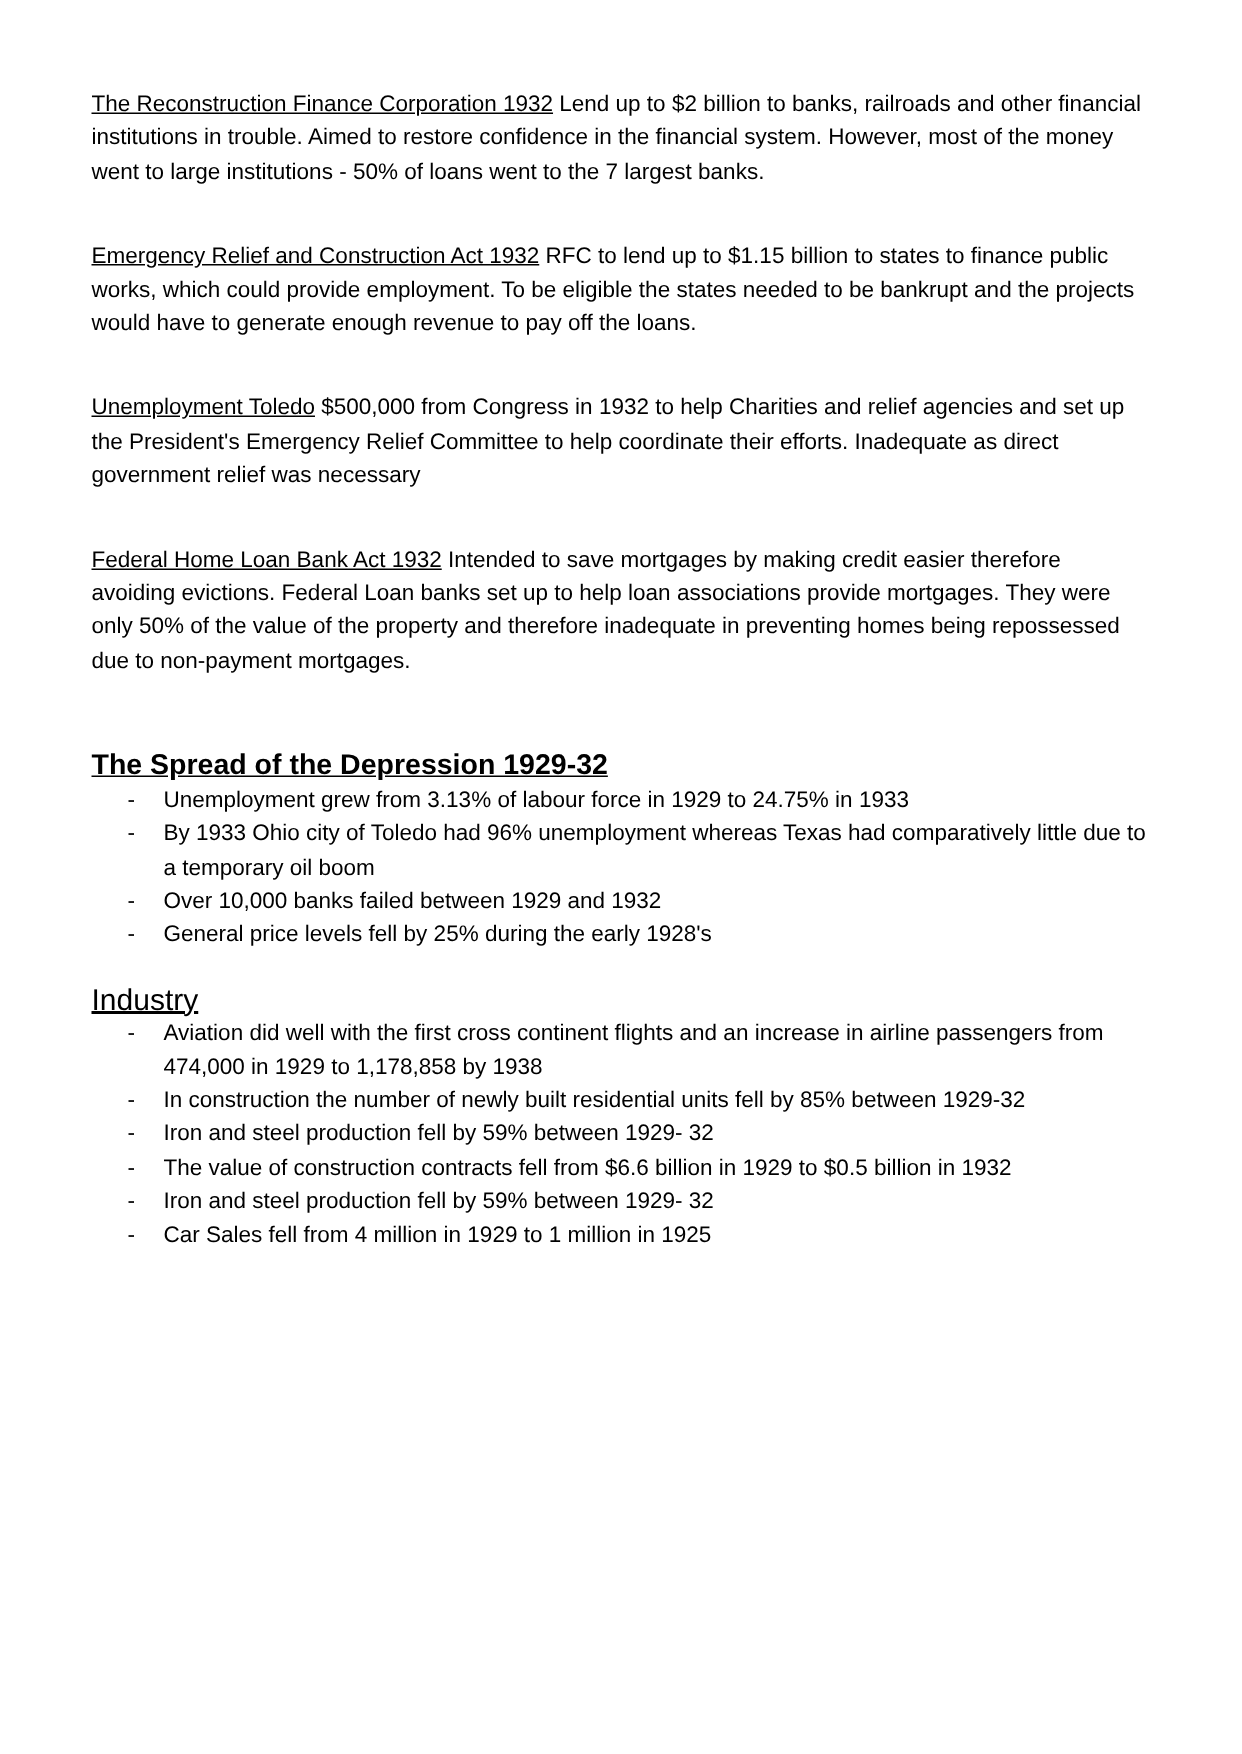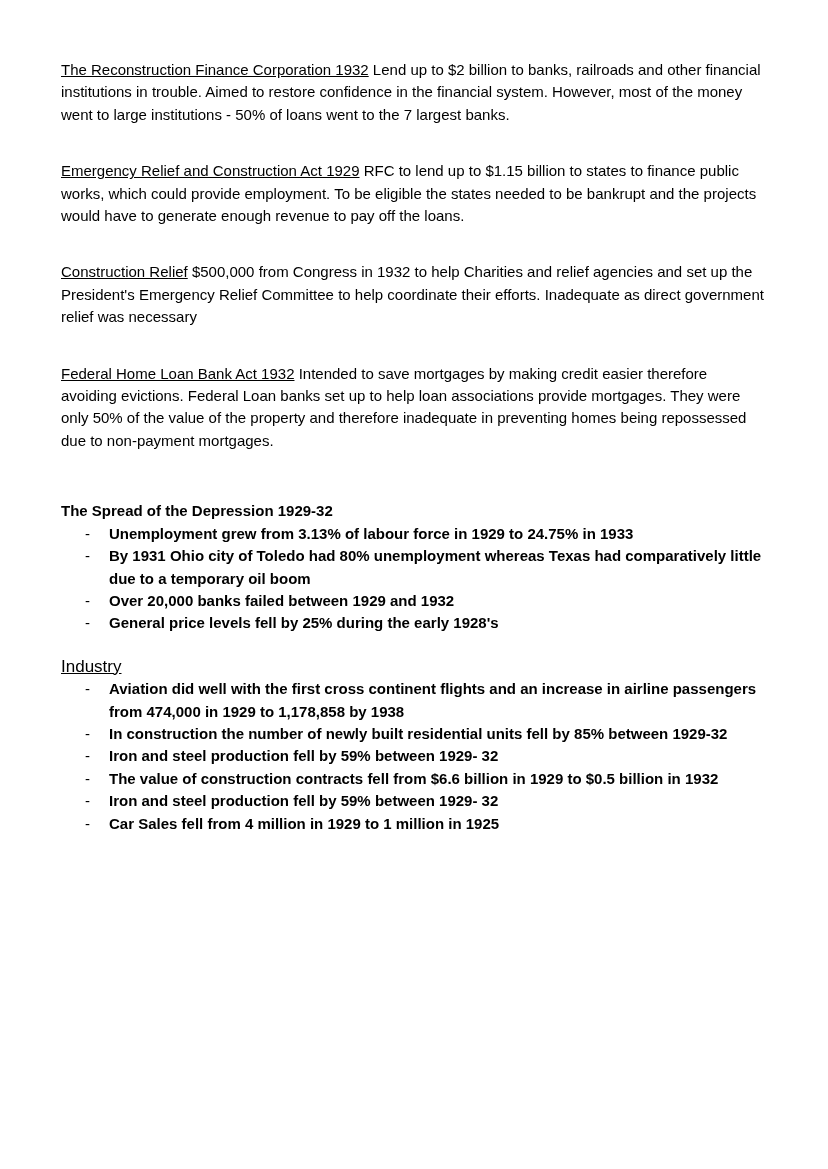--- a/index.html
+++ b/index.html
@@ -27,78 +27,78 @@
   }
   p.para.last-before-heading {
     margin-bottom: 48px;
   }
   .lead {
     text-decoration: underline;
   }
   .section-heading-bold {
     margin: 0;
     font-weight: bold;
-    font-size: 15px;
+    text-decoration: underline;
+    font-size: 19px;
     line-height: 22.4px;
   }
   .section-heading-plain {
     margin: 0;
     font-weight: normal;
     text-decoration: underline;
-    font-size: 17px;
+    font-size: 20px;
     line-height: 22.4px;
   }
   .bullet-list {
     margin: 0;
   }
   .bullet-list.gap-after {
     margin-bottom: 21px;
   }
   .bullet-item {
     display: flex;
     align-items: flex-start;
   }
   .bullet-marker {
     flex: 0 0 48px;
     box-sizing: border-box;
     padding-left: 24px;
   }
   .bullet-text {
     flex: 1 1 auto;
-    font-weight: bold;
   }
 </style>
 </head>
 <body>
 
 <div class="page">
   <div class="content">
 
     <p class="para"><span class="lead">The Reconstruction Finance Corporation 1932</span><span> Lend up to $2 billion to banks, railroads and other financial institutions in trouble. Aimed to restore confidence in the financial system. However, most of the money went to large institutions - 50% of loans went to the 7 largest banks.</span></p>
 
-    <p class="para"><span class="lead">Emergency Relief and Construction Act 1929</span><span> RFC to lend up to $1.15 billion to states to finance public works, which could provide employment. To be eligible the states needed to be bankrupt and the projects would have to generate enough revenue to pay off the loans.</span></p>
+    <p class="para"><span class="lead">Emergency Relief and Construction Act 1932</span><span> RFC to lend up to $1.15 billion to states to finance public works, which could provide employment. To be eligible the states needed to be bankrupt and the projects would have to generate enough revenue to pay off the loans.</span></p>
 
-    <p class="para"><span class="lead">Construction Relief</span><span> $500,000 from Congress in 1932 to help Charities and relief agencies and set up the President's Emergency Relief Committee to help coordinate their efforts. Inadequate as direct government relief was necessary</span></p>
+    <p class="para"><span class="lead">Unemployment Toledo</span><span> $500,000 from Congress in 1932 to help Charities and relief agencies and set up the President's Emergency Relief Committee to help coordinate their efforts. Inadequate as direct government relief was necessary</span></p>
 
     <p class="para last-before-heading"><span class="lead">Federal Home Loan Bank Act 1932</span><span> Intended to save mortgages by making credit easier therefore avoiding evictions. Federal Loan banks set up to help loan associations provide mortgages. They were only 50% of the value of the property and therefore inadequate in preventing homes being repossessed due to non-payment mortgages.</span></p>
 
     <h2 class="section-heading-bold">The Spread of the Depression 1929-32</h2>
 
     <div class="bullet-list gap-after">
       <div class="bullet-item">
         <span class="bullet-marker">-</span>
         <span class="bullet-text">Unemployment grew from 3.13% of labour force in 1929 to 24.75% in 1933</span>
       </div>
       <div class="bullet-item">
         <span class="bullet-marker">-</span>
-        <span class="bullet-text">By 1931 Ohio city of Toledo had 80% unemployment whereas Texas had comparatively little due to a temporary oil boom</span>
+        <span class="bullet-text">By 1933 Ohio city of Toledo had 96% unemployment whereas Texas had comparatively little due to a temporary oil boom</span>
       </div>
       <div class="bullet-item">
         <span class="bullet-marker">-</span>
-        <span class="bullet-text">Over 20,000 banks failed between 1929 and 1932</span>
+        <span class="bullet-text">Over 10,000 banks failed between 1929 and 1932</span>
       </div>
       <div class="bullet-item">
         <span class="bullet-marker">-</span>
         <span class="bullet-text">General price levels fell by 25% during the early 1928's</span>
       </div>
     </div>
 
     <h2 class="section-heading-plain">Industry</h2>
 
     <div class="bullet-list">

